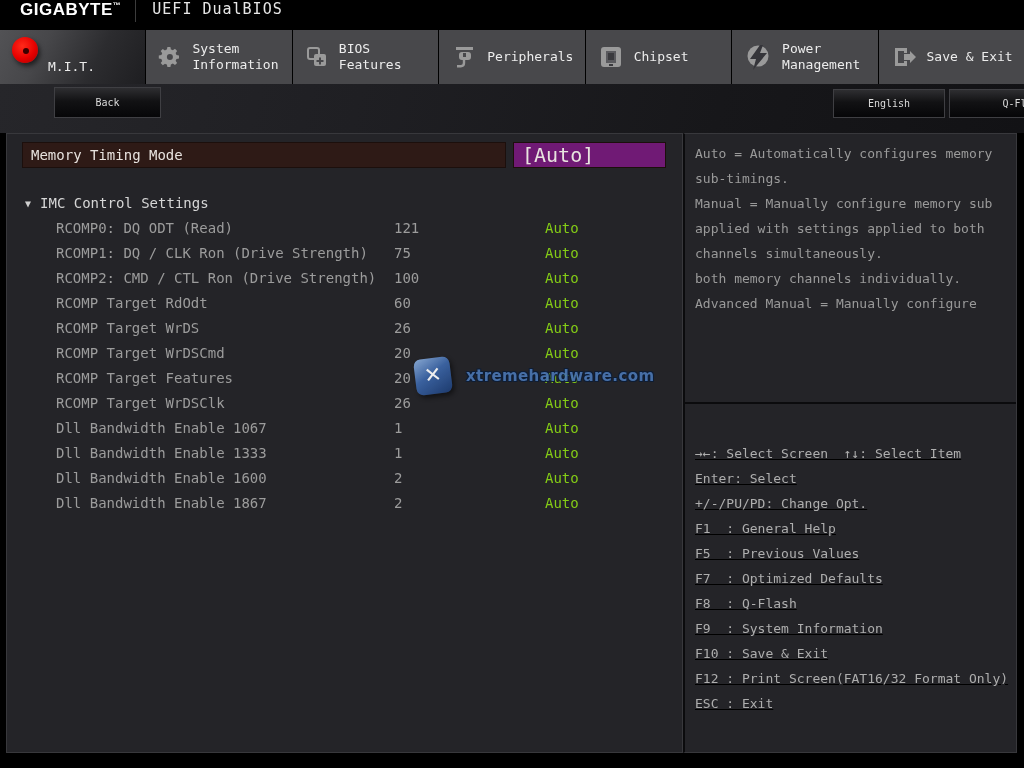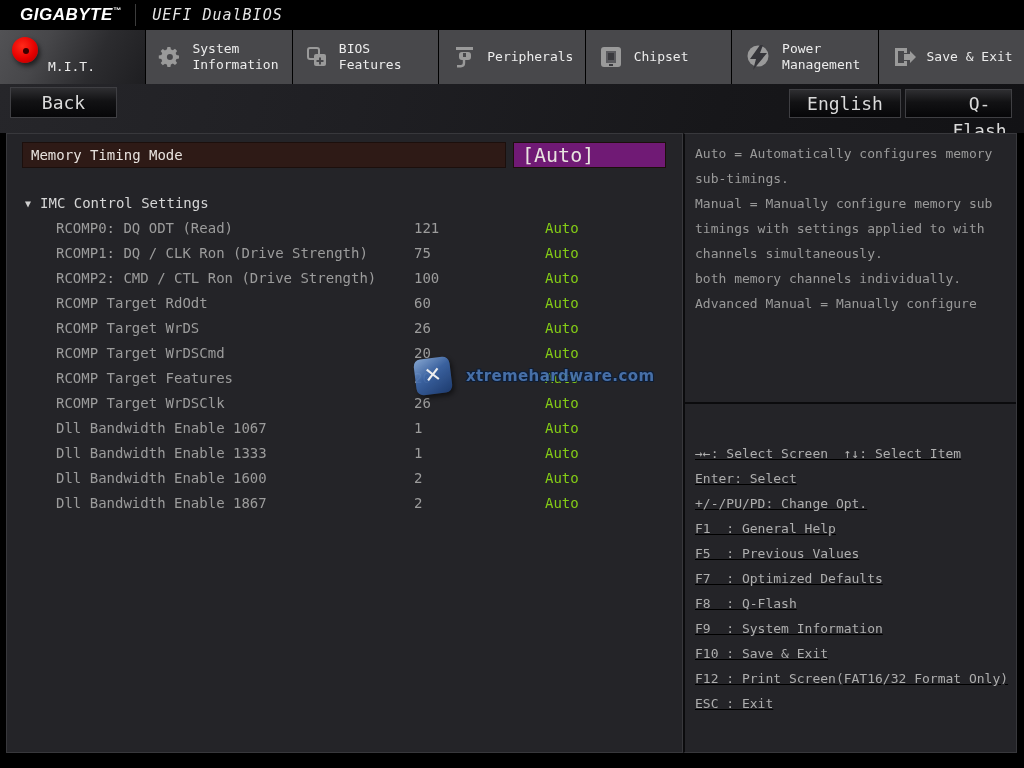--- a/index.html
+++ b/index.html
@@ -4,21 +4,21 @@
 <style>
   html,body { margin:0; padding:0; background:#000; }
   .screen {
     position:relative; width:1024px; height:768px; overflow:hidden;
     background:#000; font-family:"DejaVu Sans Mono", monospace;
     -webkit-font-smoothing:none;
   }
 
   
   .topbar { position:absolute; left:0; top:0; width:1024px; height:30px;
-    background:#000; display:flex; align-items:center;font-style:italic; }
+    background:#000; display:flex; align-items:flex-start; }
   .brand { font-family:"Liberation Sans", sans-serif; font-weight:bold;
     color:#ffffff; font-size:17px; letter-spacing:.5px; margin-left:20px; }
   .brand-tm { font-size:8px; vertical-align:super; }
   .topbar-sep { width:1px; height:22px; background:#3c3c3c; margin:0 16px 0 14px; }
   .product { color:#e6e6e6; font-size:15px; letter-spacing:1px; }
 
   
   .tabbar { position:absolute; left:0; top:30px; width:1024px; height:54px;
     display:flex; gap:1px; background:#000; }
   .tab { flex:1 1 0; background:#48484b; display:flex; align-items:center;
@@ -33,22 +33,22 @@
     background:radial-gradient(circle at 40% 35%, #ff2a1a 0%, #e60000 55%, #a30000 100%);
     box-shadow:2px 3px 5px rgba(0,0,0,.6); align-self:flex-start; margin-top:7px; }
   .mit-core { position:absolute; left:11px; top:11px; width:6px; height:6px;
     border-radius:50%; background:#3a0000; }
 
   
   .ribbon { position:absolute; left:0; top:84px; width:1024px; height:49px;
     background:linear-gradient(103deg,#26262a 0%,#1f1f23 35%,#17171a 70%,#121215 100%); }
   .btn { position:absolute; box-sizing:border-box; text-align:center;
     background:linear-gradient(180deg,#2e2e31 0%,#121214 45%,#060608 100%);
-    border:1px solid #3f3f43; color:#dadada; font-size:18px;
-    font-family:"DejaVu Sans Mono", monospace; cursor:default; }
+    border:1px solid #3f3f43; color:#dadada; font-size:10px;
+    font-family:"DejaVu Sans Mono", monospace; cursor:default;margin-left:44px; }
   .btn-back    { left:10px;  top:87px; width:107px; height:31px; line-height:29px; }
   .btn-english { left:789px; top:89px; width:112px; height:29px; line-height:27px; }
   .btn-qflash  { left:905px; top:89px; width:107px; height:29px; line-height:27px;padding-left:42px; }
 
   
   .panel { position:absolute; top:133px; height:620px; box-sizing:border-box;
     background:#242428; border:1px solid #38383c; }
   .panel-main { left:6px; width:677px; }
   .panel-help { left:683px; width:334px; border-left:2px solid #0b0b0d; }
 
@@ -63,21 +63,21 @@
   
   .section-head { position:absolute; left:18px; top:59px; height:20px;
     display:flex; align-items:center; }
   .tri { font-size:10px; color:#cfcfcf; margin-right:9px; }
   .section-title { font-size:14px; color:#d6d6d6; }
 
   
   .rows { position:absolute; left:0; top:82px; width:675px;margin-left:31px; }
   .srow { height:25px; position:relative; }
   .c-label { position:absolute; left:18px;  color:#9c9c9c; font-size:14px; line-height:25px; white-space:pre; }
-  .c-val   { position:absolute; left:376px; color:#9c9c9c; font-size:14px; line-height:25px; }
+  .c-val   { position:absolute; left:356px; color:#9c9c9c; font-size:14px; line-height:25px; }
   .c-mode  { position:absolute; left:507px; color:#84cc16; font-size:14px; line-height:25px; }
 
   
   .help-text { position:absolute; left:10px; top:7px; width:318px; }
   .help-line { line-height:25px; font-size:13px; color:#9a9a9a; white-space:pre; }
   .help-divider { position:absolute; left:-2px; right:0; top:268px; height:2px; background:#0b0b0d; }
   .keys { position:absolute; left:10px; top:307px; width:322px;text-decoration:underline; }
   .key-line { line-height:25px; font-size:13px; color:#aeaeae; white-space:pre; }
 
   
@@ -247,21 +247,21 @@
         <span class="c-mode">Auto</span>
       </div>
     </div>
   </div>
 
   <div class="panel panel-help">
     <div class="help-text">
       <div class="help-line">Auto = Automatically configures memory</div>
       <div class="help-line">sub-timings.</div>
       <div class="help-line">Manual = Manually configure memory sub</div>
-      <div class="help-line">timings with settings applied to with</div>
+      <div class="help-line">applied with settings applied to both</div>
       <div class="help-line">channels simultaneously.</div>
       <div class="help-line">both memory channels individually.</div>
       <div class="help-line">Advanced Manual = Manually configure</div>
     </div>
     <div class="help-divider"></div>
     <div class="keys">
       <div class="key-line">→←: Select Screen  ↑↓: Select Item</div>
       <div class="key-line">Enter: Select</div>
       <div class="key-line">+/-/PU/PD: Change Opt.</div>
       <div class="key-line">F1  : General Help</div>

